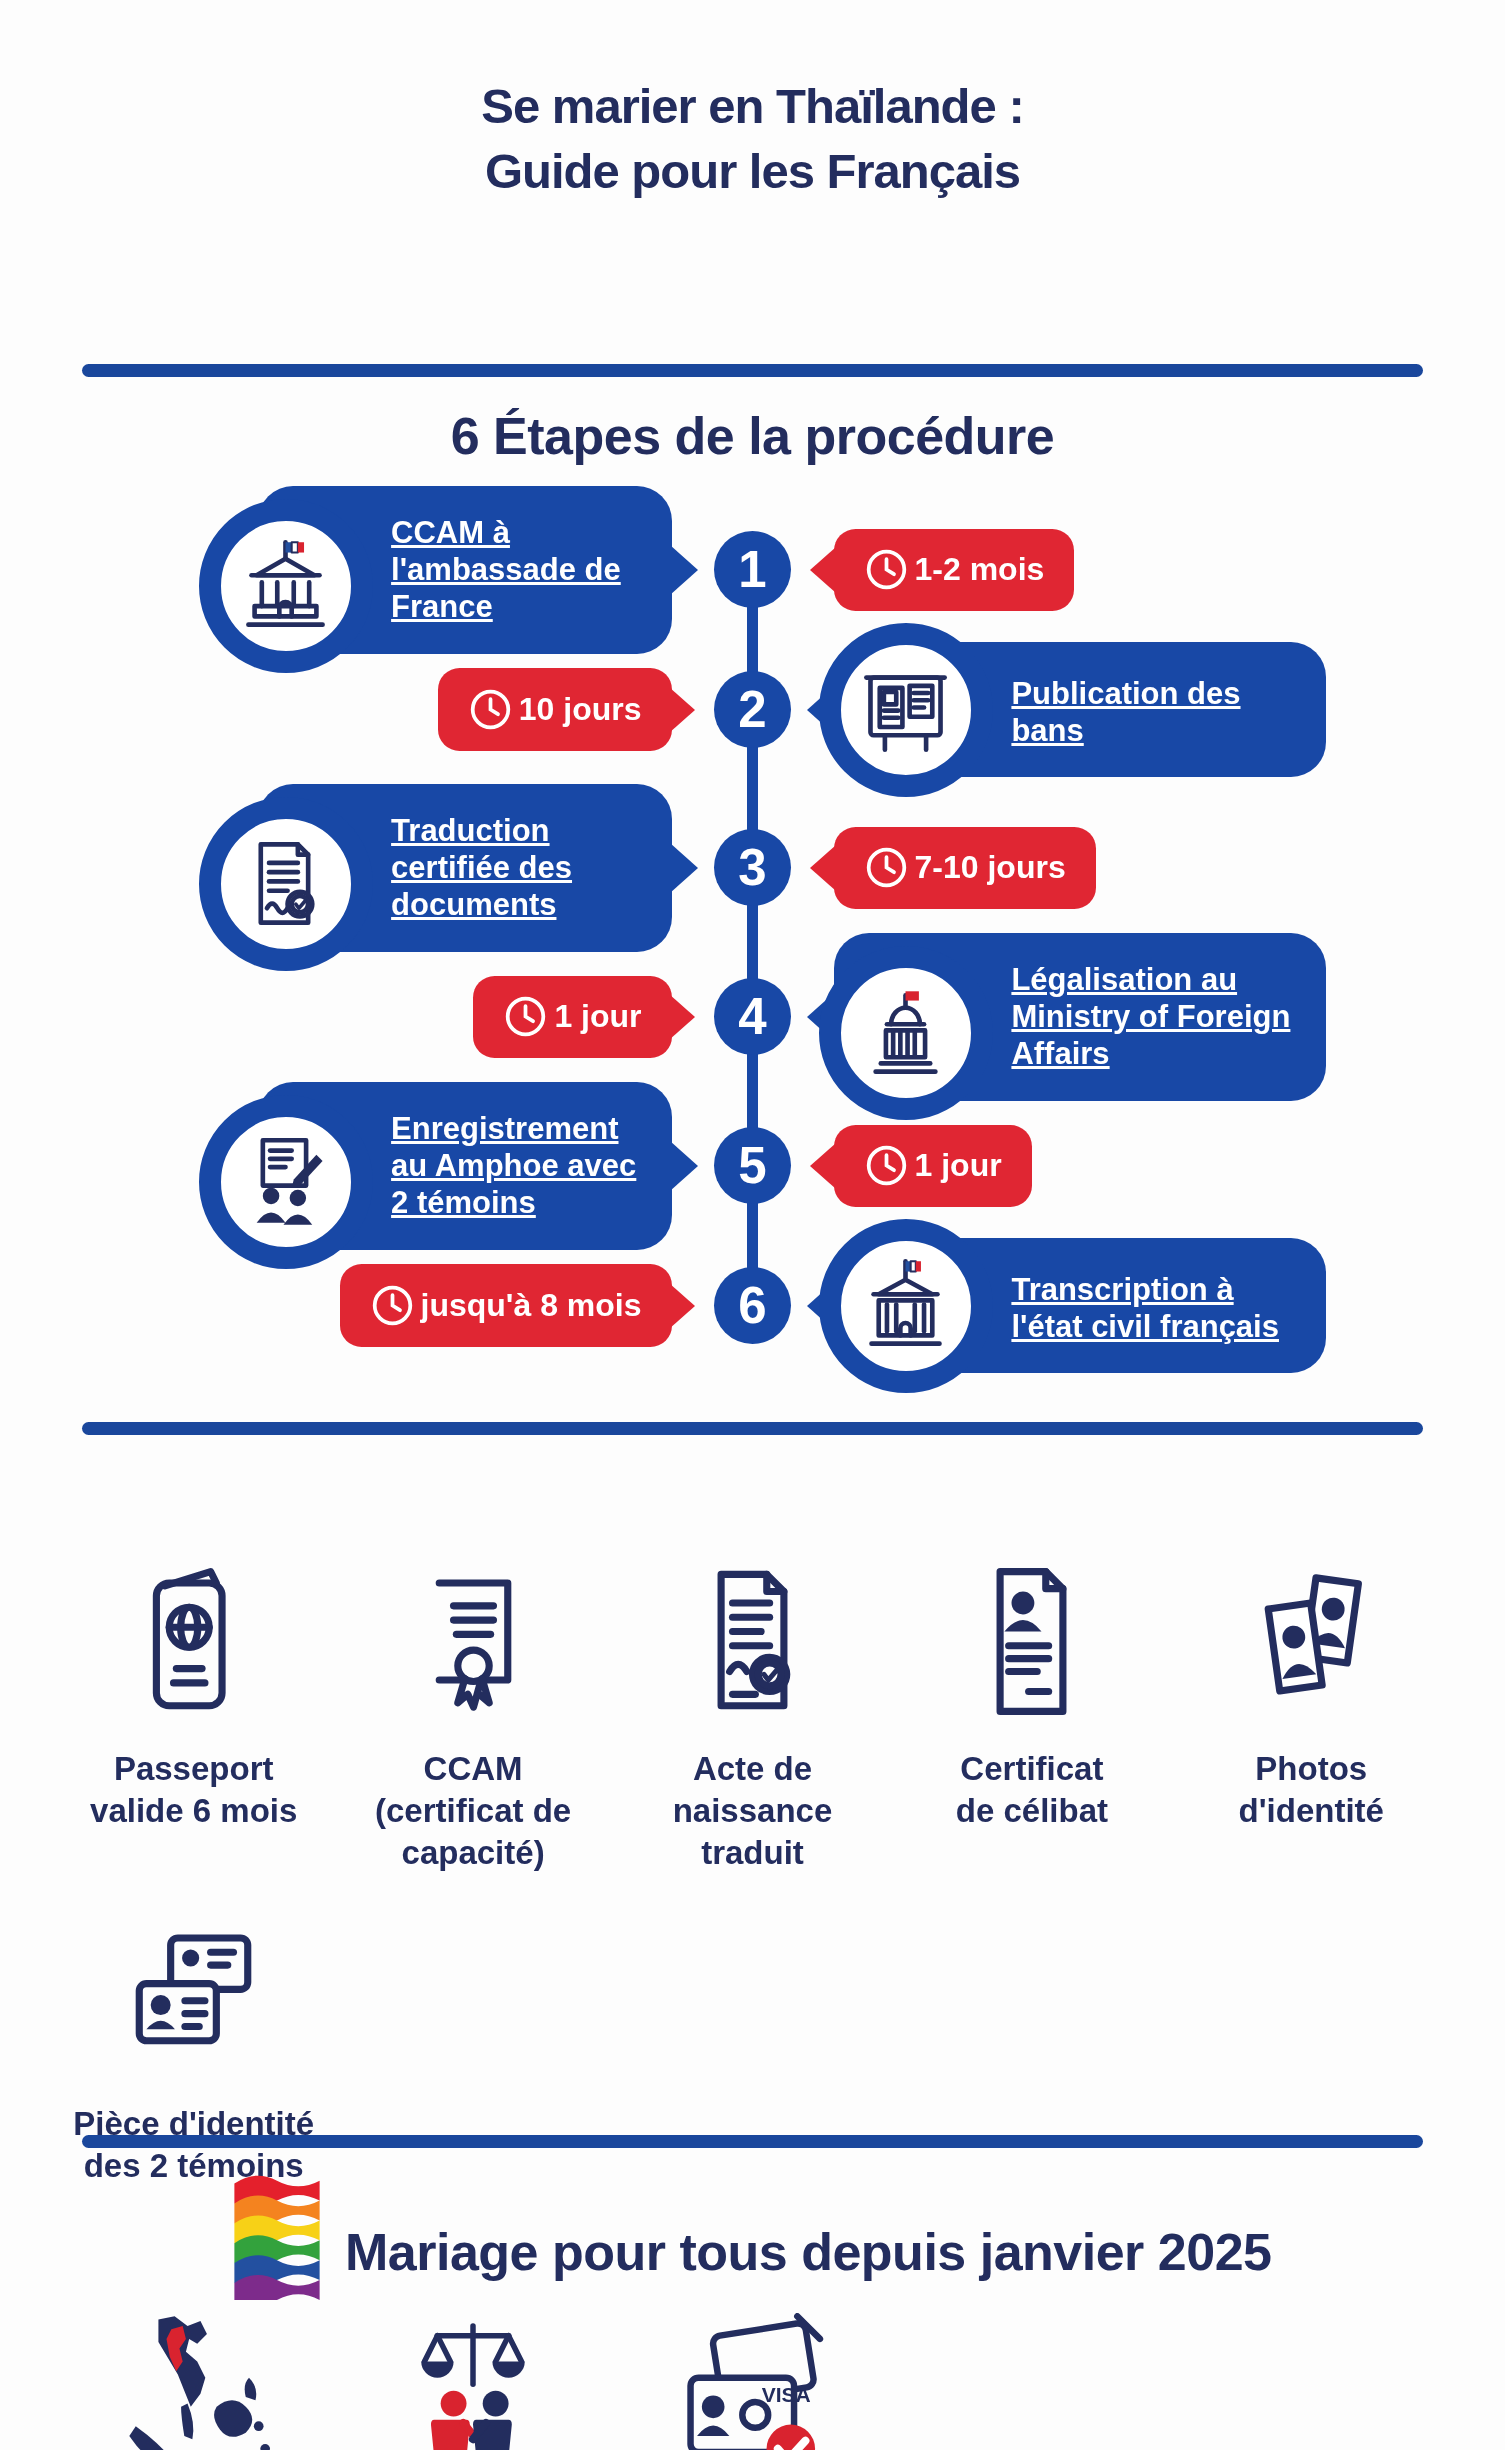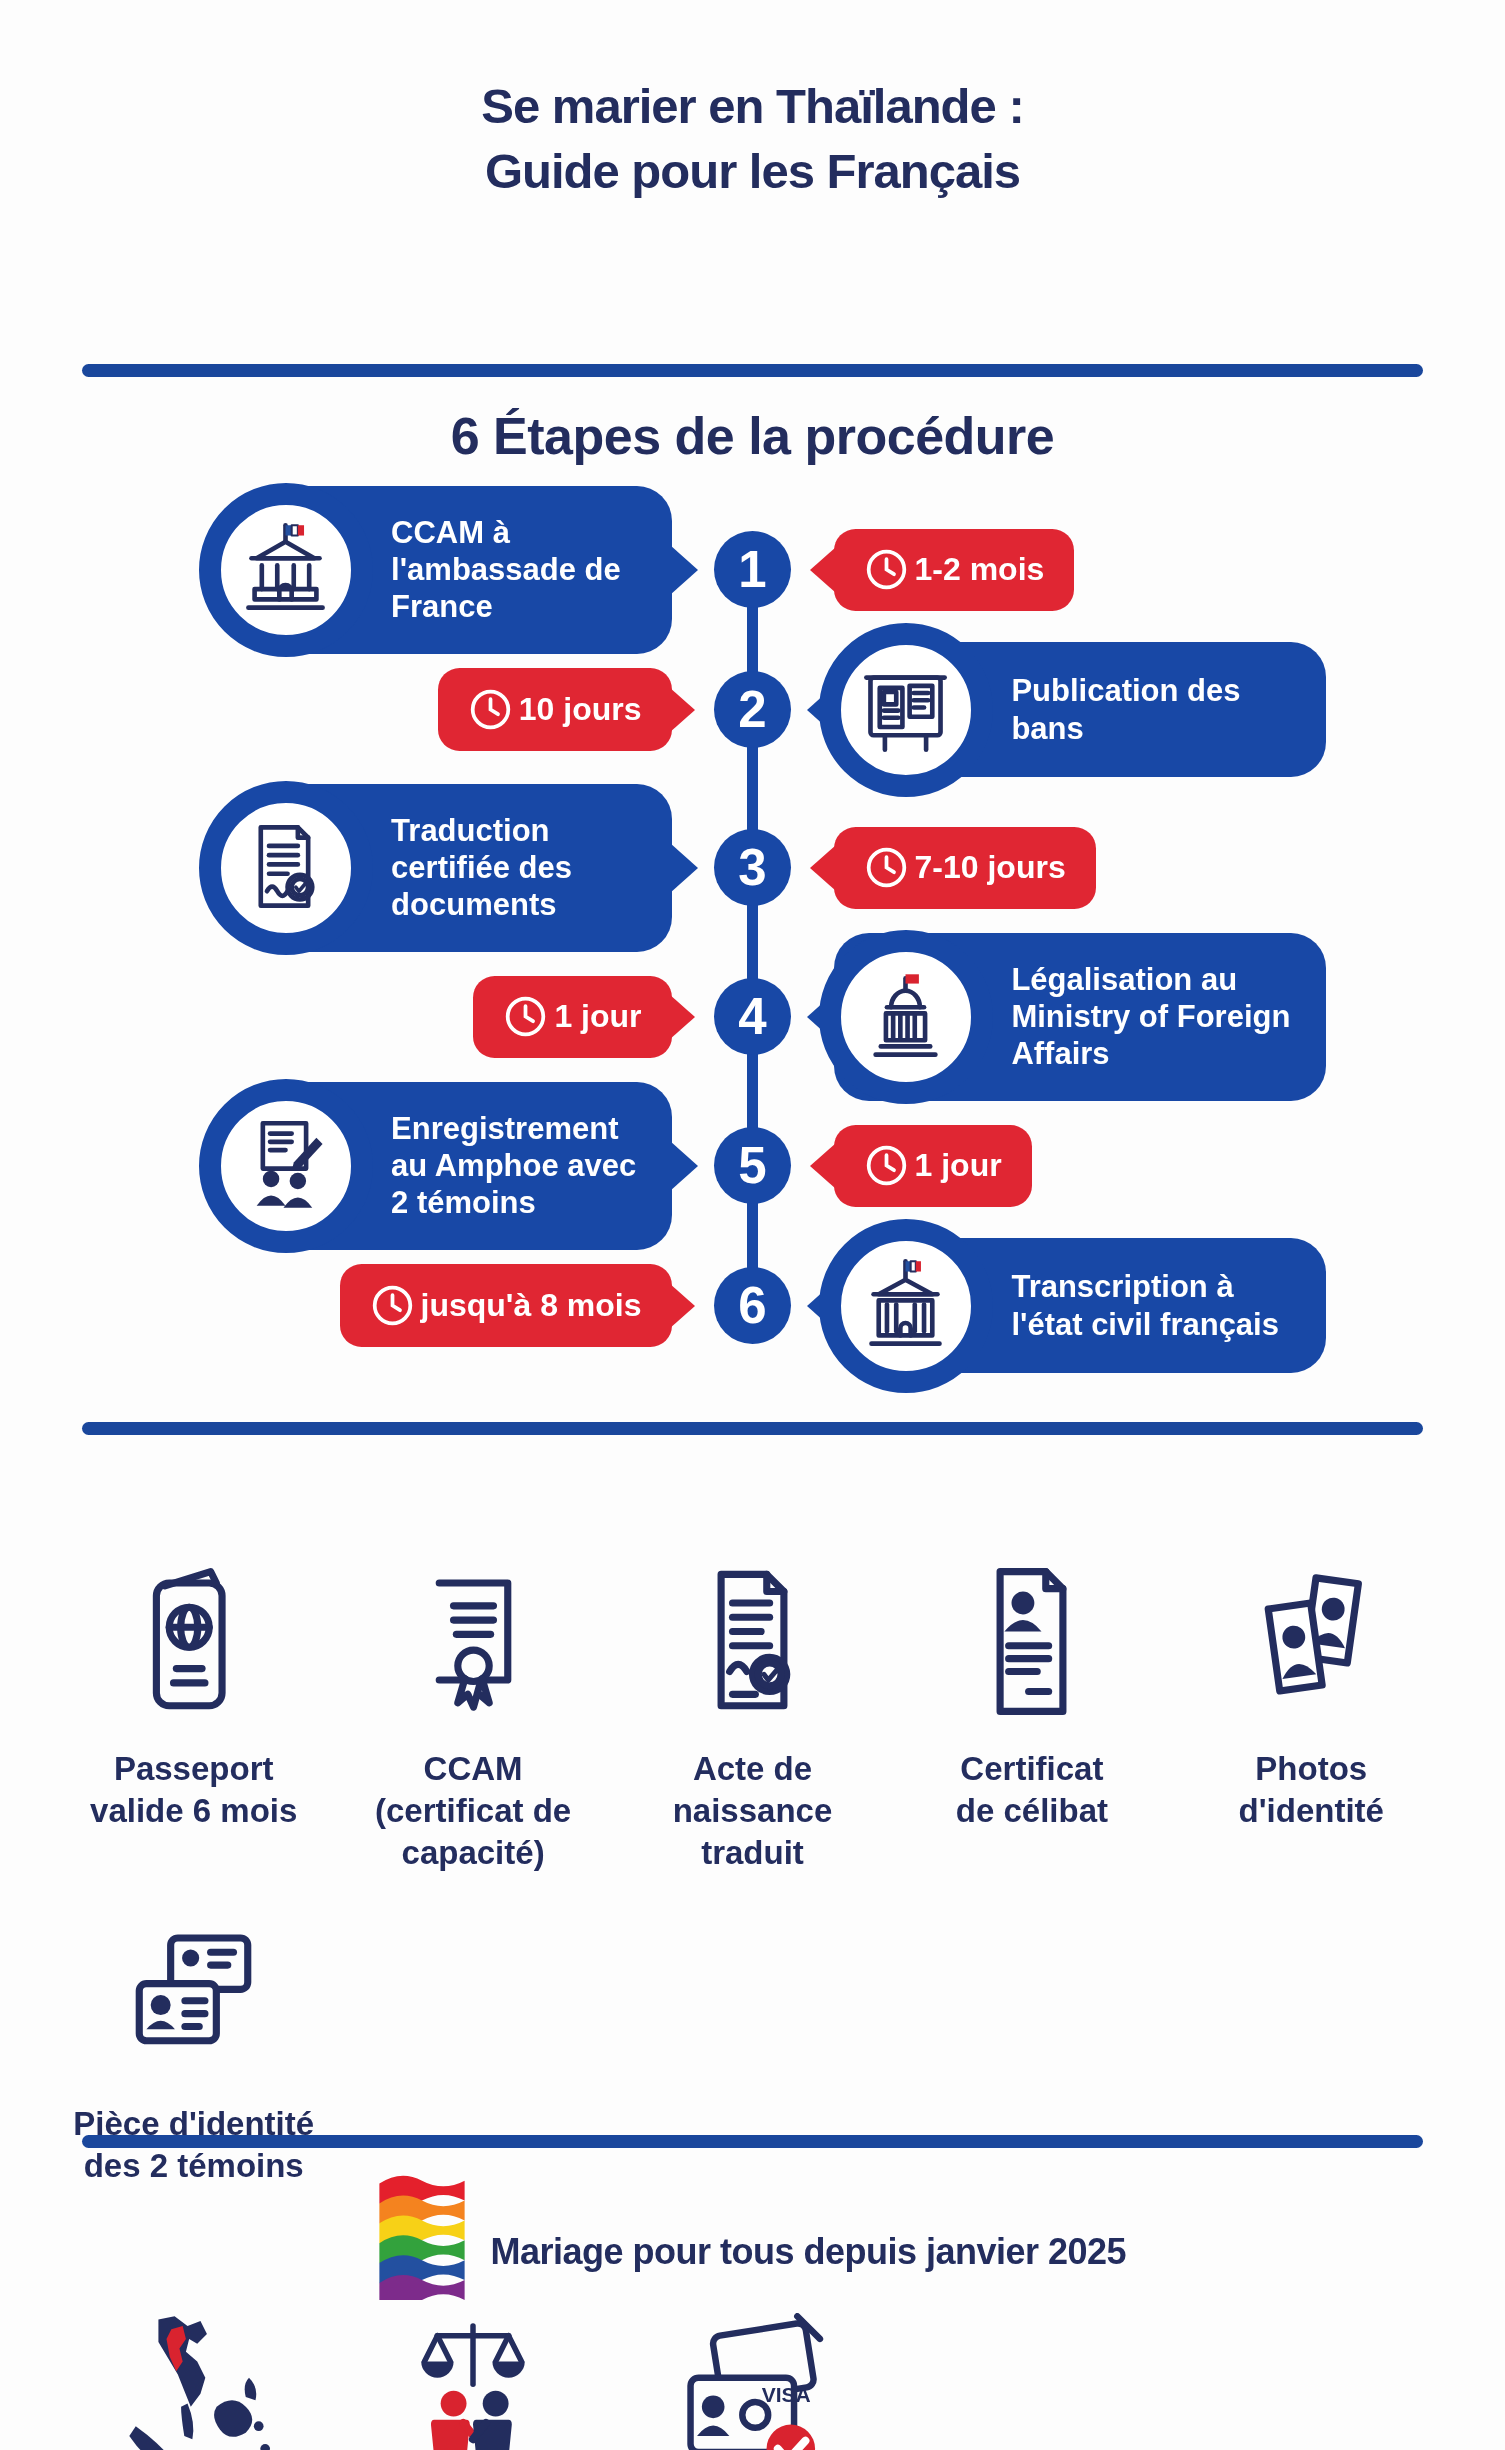--- a/index.html
+++ b/index.html
@@ -22,22 +22,22 @@
   
   #timeline{position:absolute;top:486px;left:0;right:0;height:899px;}
   #timeline .center-line{position:absolute;left:calc(50% - 5.4px);top:74px;height:747px;width:10.8px;background:var(--blue);}
   .step-row{position:relative;display:grid;grid-template-columns:1fr 86px 1fr;align-items:center;height:149px;}
   .cell-left{display:flex;justify-content:flex-end;align-items:center;padding-right:38px;}
   .cell-right{display:flex;justify-content:flex-start;align-items:center;padding-left:38px;}
   .step-number{position:relative;z-index:2;width:77px;height:77px;margin:0 auto;border-radius:50%;
     background:var(--blue);color:#fff;font-size:51px;font-weight:700;
     display:flex;align-items:center;justify-content:center;}
 
-  .bubble{position:relative;display:flex;align-items:center;background:var(--blue);
-    border-radius:35px;color:#fff;}
+  .bubble{position:relative;display:flex;align-items:flex-end;background:var(--blue);
+    border-radius:35px;color:#fff;text-decoration:underline;}
   .bubble .icon-circle{flex:none;width:174px;height:174px;border-radius:50%;
     background:#fff;border:22.5px solid var(--blue);margin:-19.6px 0 -19.6px -59px;
     display:flex;align-items:center;justify-content:center;position:relative;z-index:1;}
   .bubble .bubble-text{font-size:31px;font-weight:700;line-height:1.2;padding:28px 32px 28px 18.6px;}
   .bubble.bubble-left .bubble-text{max-width:299px;}
   .bubble.bubble-right .bubble-text{max-width:333px;}
   .bubble.bubble-left::after{content:"";position:absolute;right:-26.5px;top:50%;transform:translateY(-50%);
     border-top:25.5px solid transparent;border-bottom:25.5px solid transparent;border-left:28px solid var(--blue);}
   .bubble.bubble-right::before{content:"";position:absolute;left:-26.5px;top:50%;transform:translateY(-50%);
     border-top:25.5px solid transparent;border-bottom:25.5px solid transparent;border-right:28px solid var(--blue);}
@@ -52,21 +52,21 @@
 
   
   .icon-grid{position:absolute;left:54px;right:54px;display:grid;grid-template-columns:repeat(5,1fr);row-gap:34px;}
   .grid-item{display:flex;flex-direction:column;align-items:center;text-align:center;}
   .grid-item .g-icon{height:167px;display:flex;align-items:flex-end;justify-content:center;}
   .grid-item .g-label{margin-top:28px;font-size:33px;font-weight:700;color:var(--navy);line-height:1.27;}
   #equality-grid .g-icon{height:196px;}
 
   
   #equality-heading{position:absolute;left:0;right:0;top:2175px;display:flex;align-items:center;justify-content:center;gap:25.5px;}
-  #equality-heading .eq-text{font-size:36px;font-weight:700;color:var(--navy);letter-spacing:-0.5px;margin-top:27px;}
+  #equality-heading .eq-text{font-size:52px;font-weight:700;color:var(--navy);letter-spacing:-0.5px;margin-top:27px;}
 </style>
 </head>
 <body>
 
 <div id="page">
 
   <h1 class="title">
     <span style="display:block">Se marier en Thaïlande :</span>
     <span style="display:block">Guide pour les Français</span>
   </h1>

